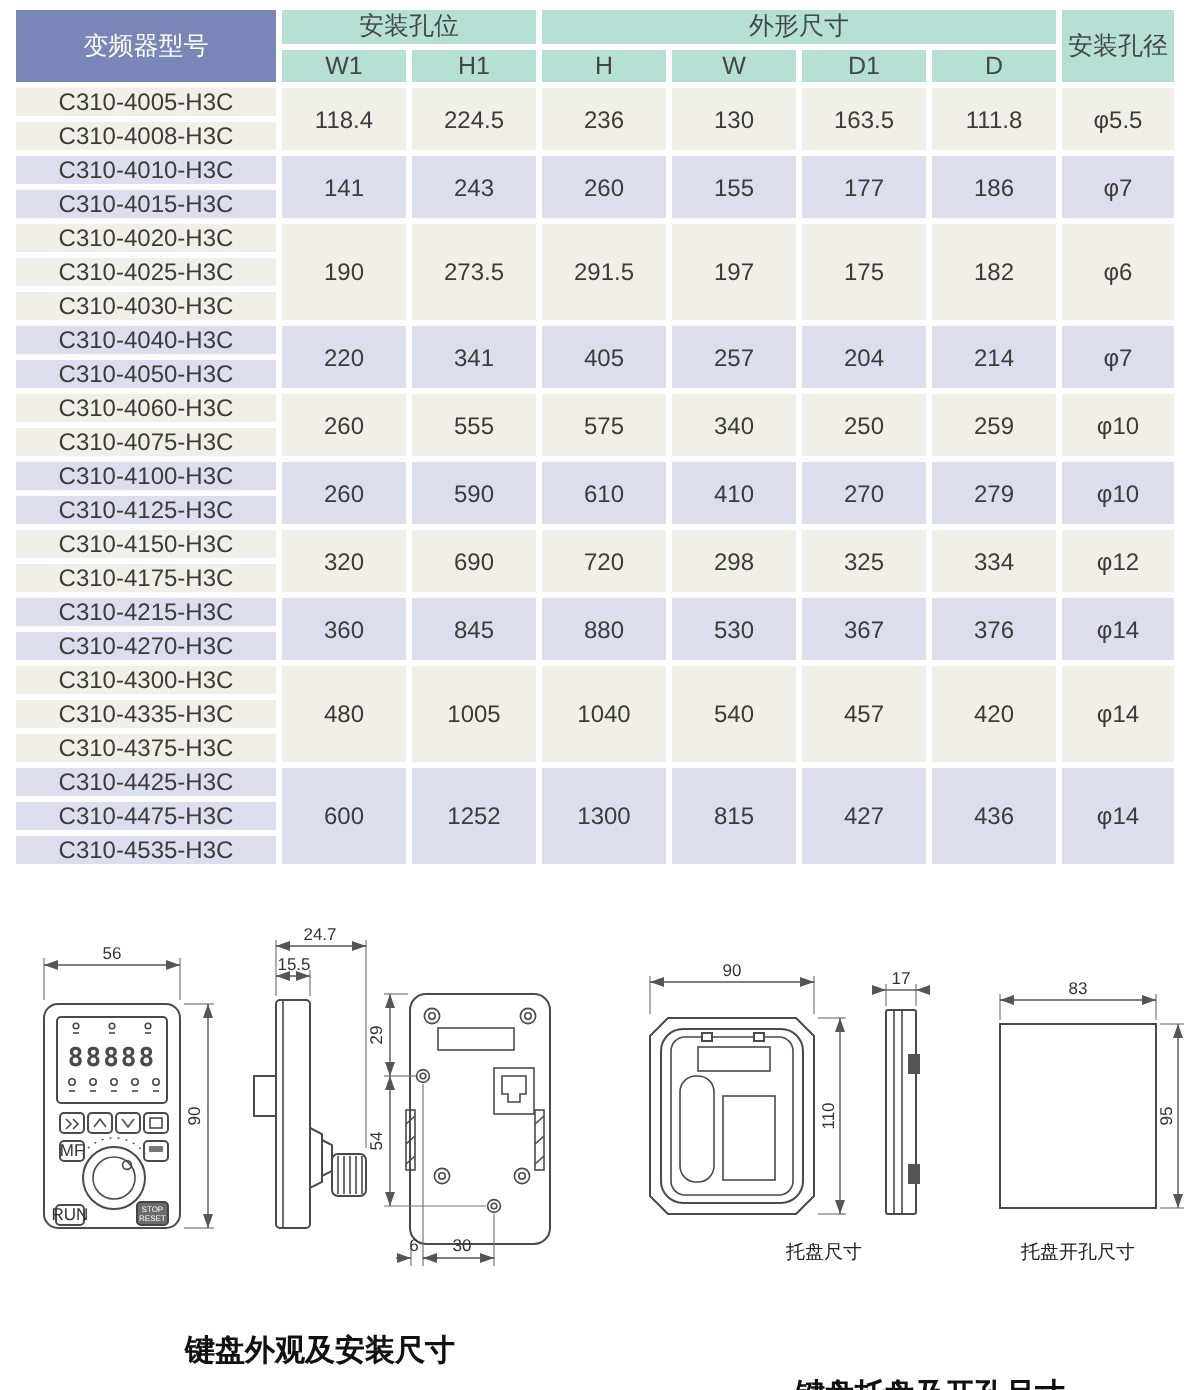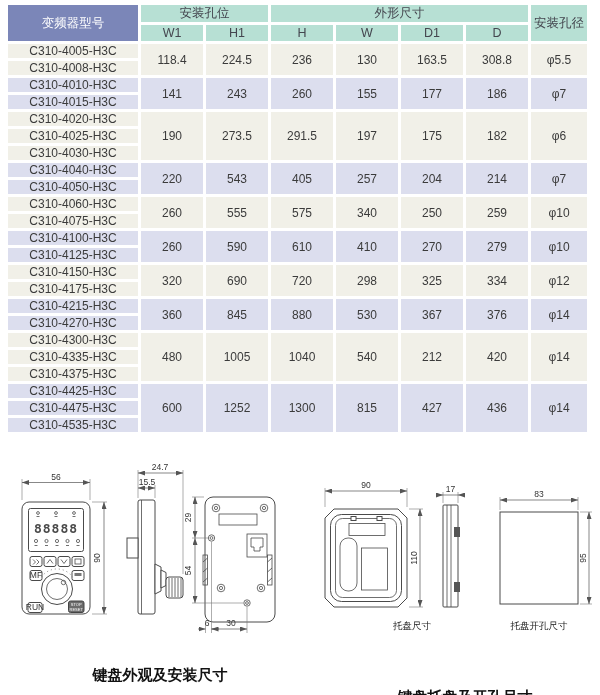--- a/index.html
+++ b/index.html
@@ -66,21 +66,21 @@
     </tr>
   </thead>
   <tbody>
       <tr>
         <td class="model cream">C310-4005-H3C</td>
         <td class="cream" rowspan="2">118.4</td>
         <td class="cream" rowspan="2">224.5</td>
         <td class="cream" rowspan="2">236</td>
         <td class="cream" rowspan="2">130</td>
         <td class="cream" rowspan="2">163.5</td>
-        <td class="cream" rowspan="2">308.8</td>
+        <td class="cream" rowspan="2">111.8</td>
         <td class="cream" rowspan="2">φ5.5</td>
       </tr>
       <tr>
         <td class="model cream">C310-4008-H3C</td>
       </tr>
       <tr>
         <td class="model lav">C310-4010-H3C</td>
         <td class="lav" rowspan="2">141</td>
         <td class="lav" rowspan="2">243</td>
         <td class="lav" rowspan="2">260</td>
@@ -104,21 +104,21 @@
       </tr>
       <tr>
         <td class="model cream">C310-4025-H3C</td>
       </tr>
       <tr>
         <td class="model cream">C310-4030-H3C</td>
       </tr>
       <tr>
         <td class="model lav">C310-4040-H3C</td>
         <td class="lav" rowspan="2">220</td>
-        <td class="lav" rowspan="2">543</td>
+        <td class="lav" rowspan="2">341</td>
         <td class="lav" rowspan="2">405</td>
         <td class="lav" rowspan="2">257</td>
         <td class="lav" rowspan="2">204</td>
         <td class="lav" rowspan="2">214</td>
         <td class="lav" rowspan="2">φ7</td>
       </tr>
       <tr>
         <td class="model lav">C310-4050-H3C</td>
       </tr>
       <tr>
@@ -172,21 +172,21 @@
       </tr>
       <tr>
         <td class="model lav">C310-4270-H3C</td>
       </tr>
       <tr>
         <td class="model cream">C310-4300-H3C</td>
         <td class="cream" rowspan="3">480</td>
         <td class="cream" rowspan="3">1005</td>
         <td class="cream" rowspan="3">1040</td>
         <td class="cream" rowspan="3">540</td>
-        <td class="cream" rowspan="3">212</td>
+        <td class="cream" rowspan="3">457</td>
         <td class="cream" rowspan="3">420</td>
         <td class="cream" rowspan="3">φ14</td>
       </tr>
       <tr>
         <td class="model cream">C310-4335-H3C</td>
       </tr>
       <tr>
         <td class="model cream">C310-4375-H3C</td>
       </tr>
       <tr>

